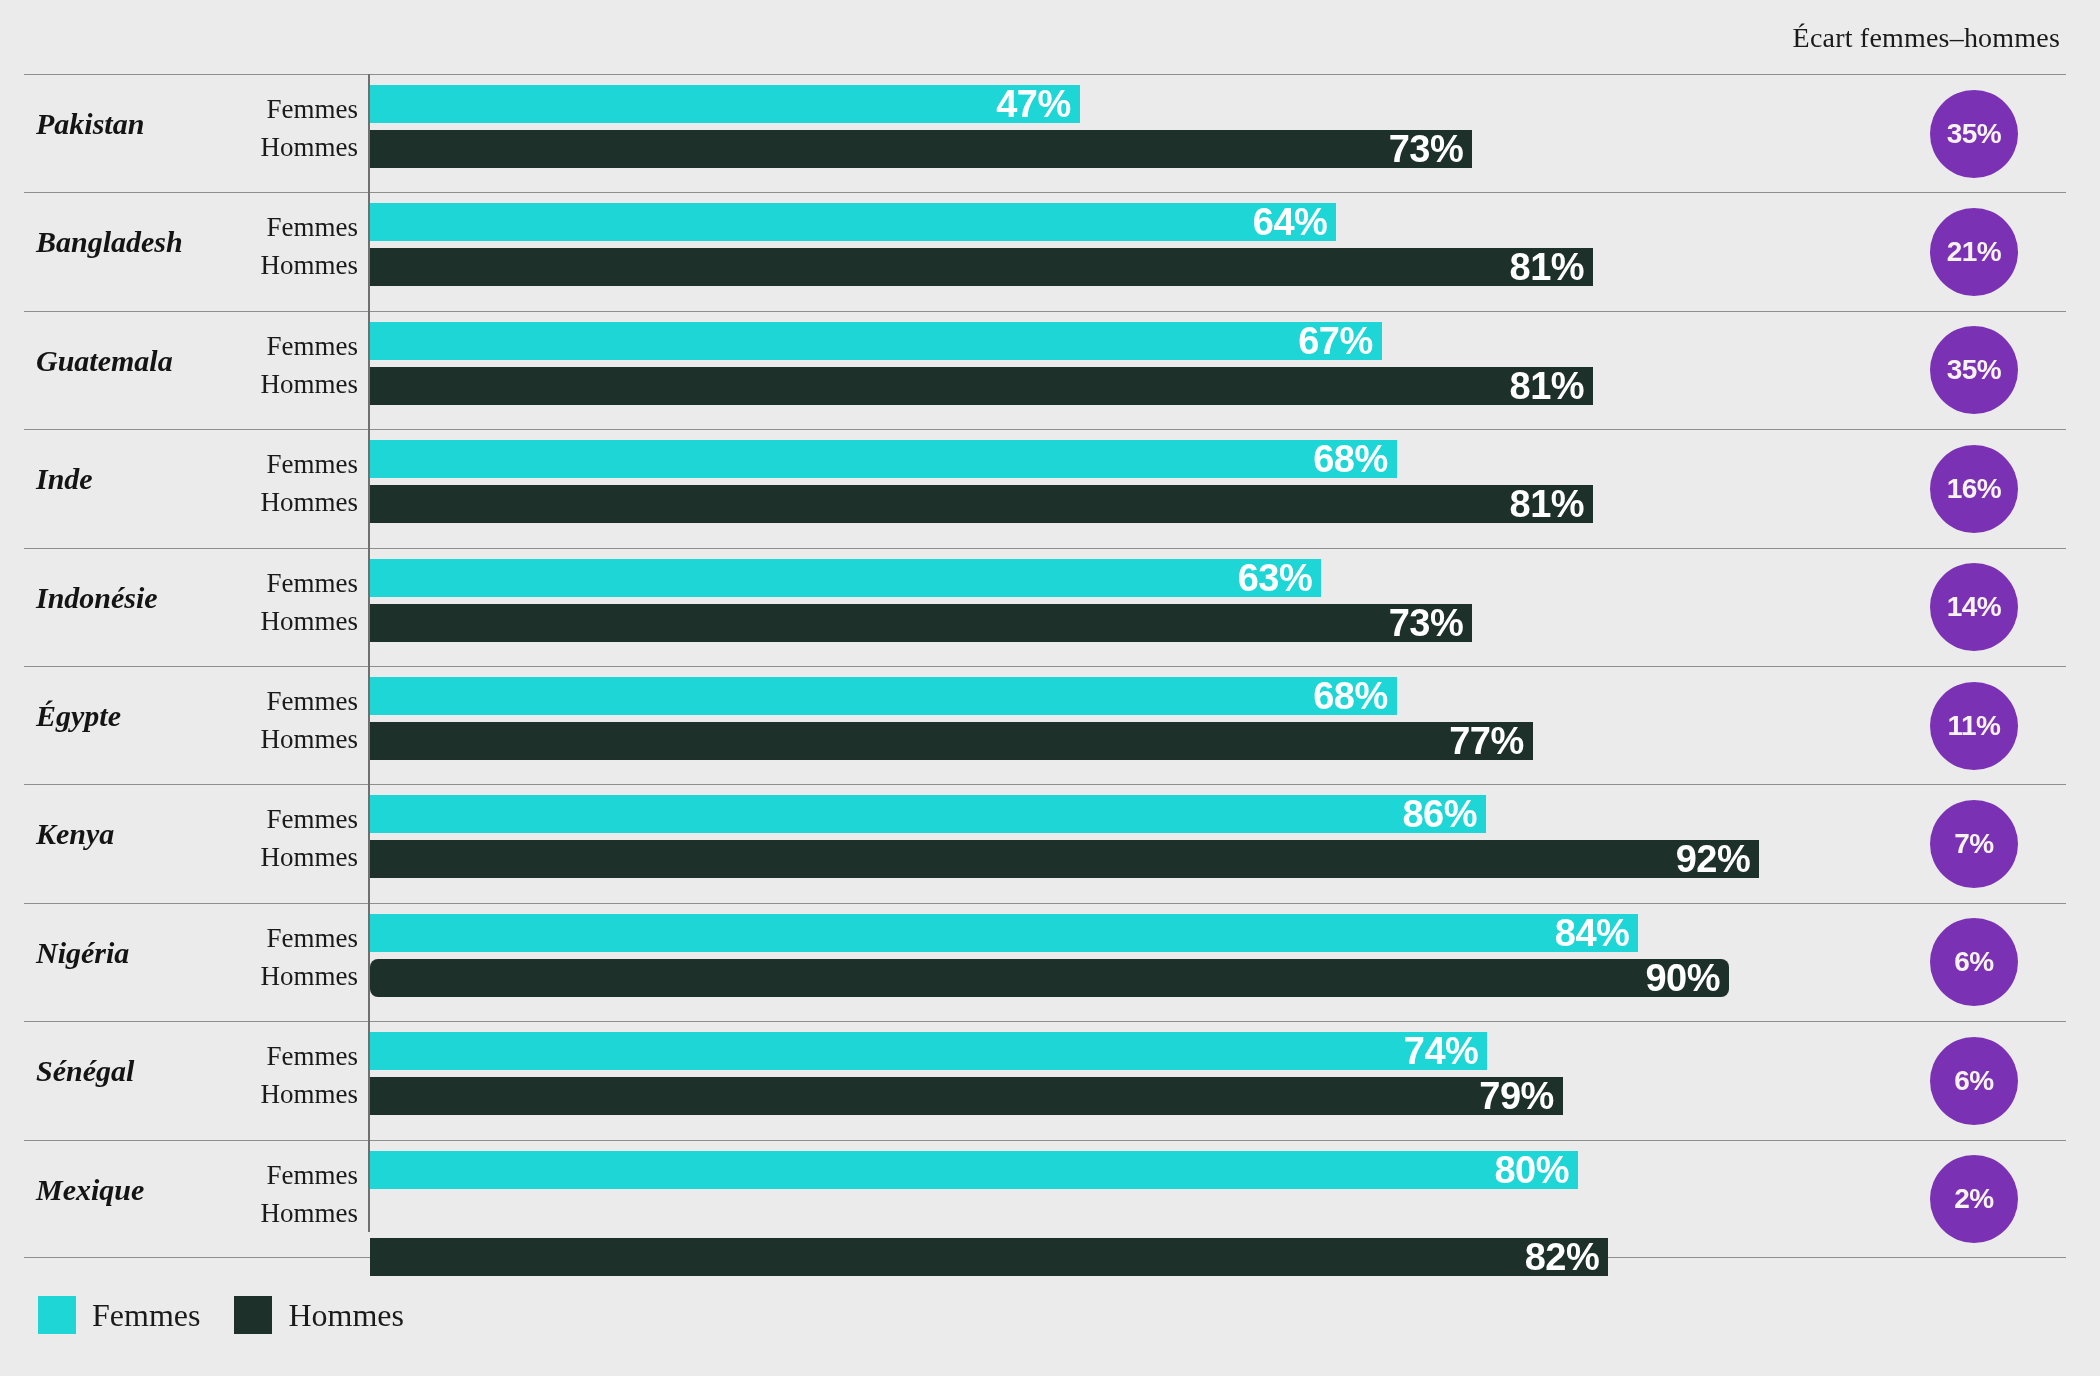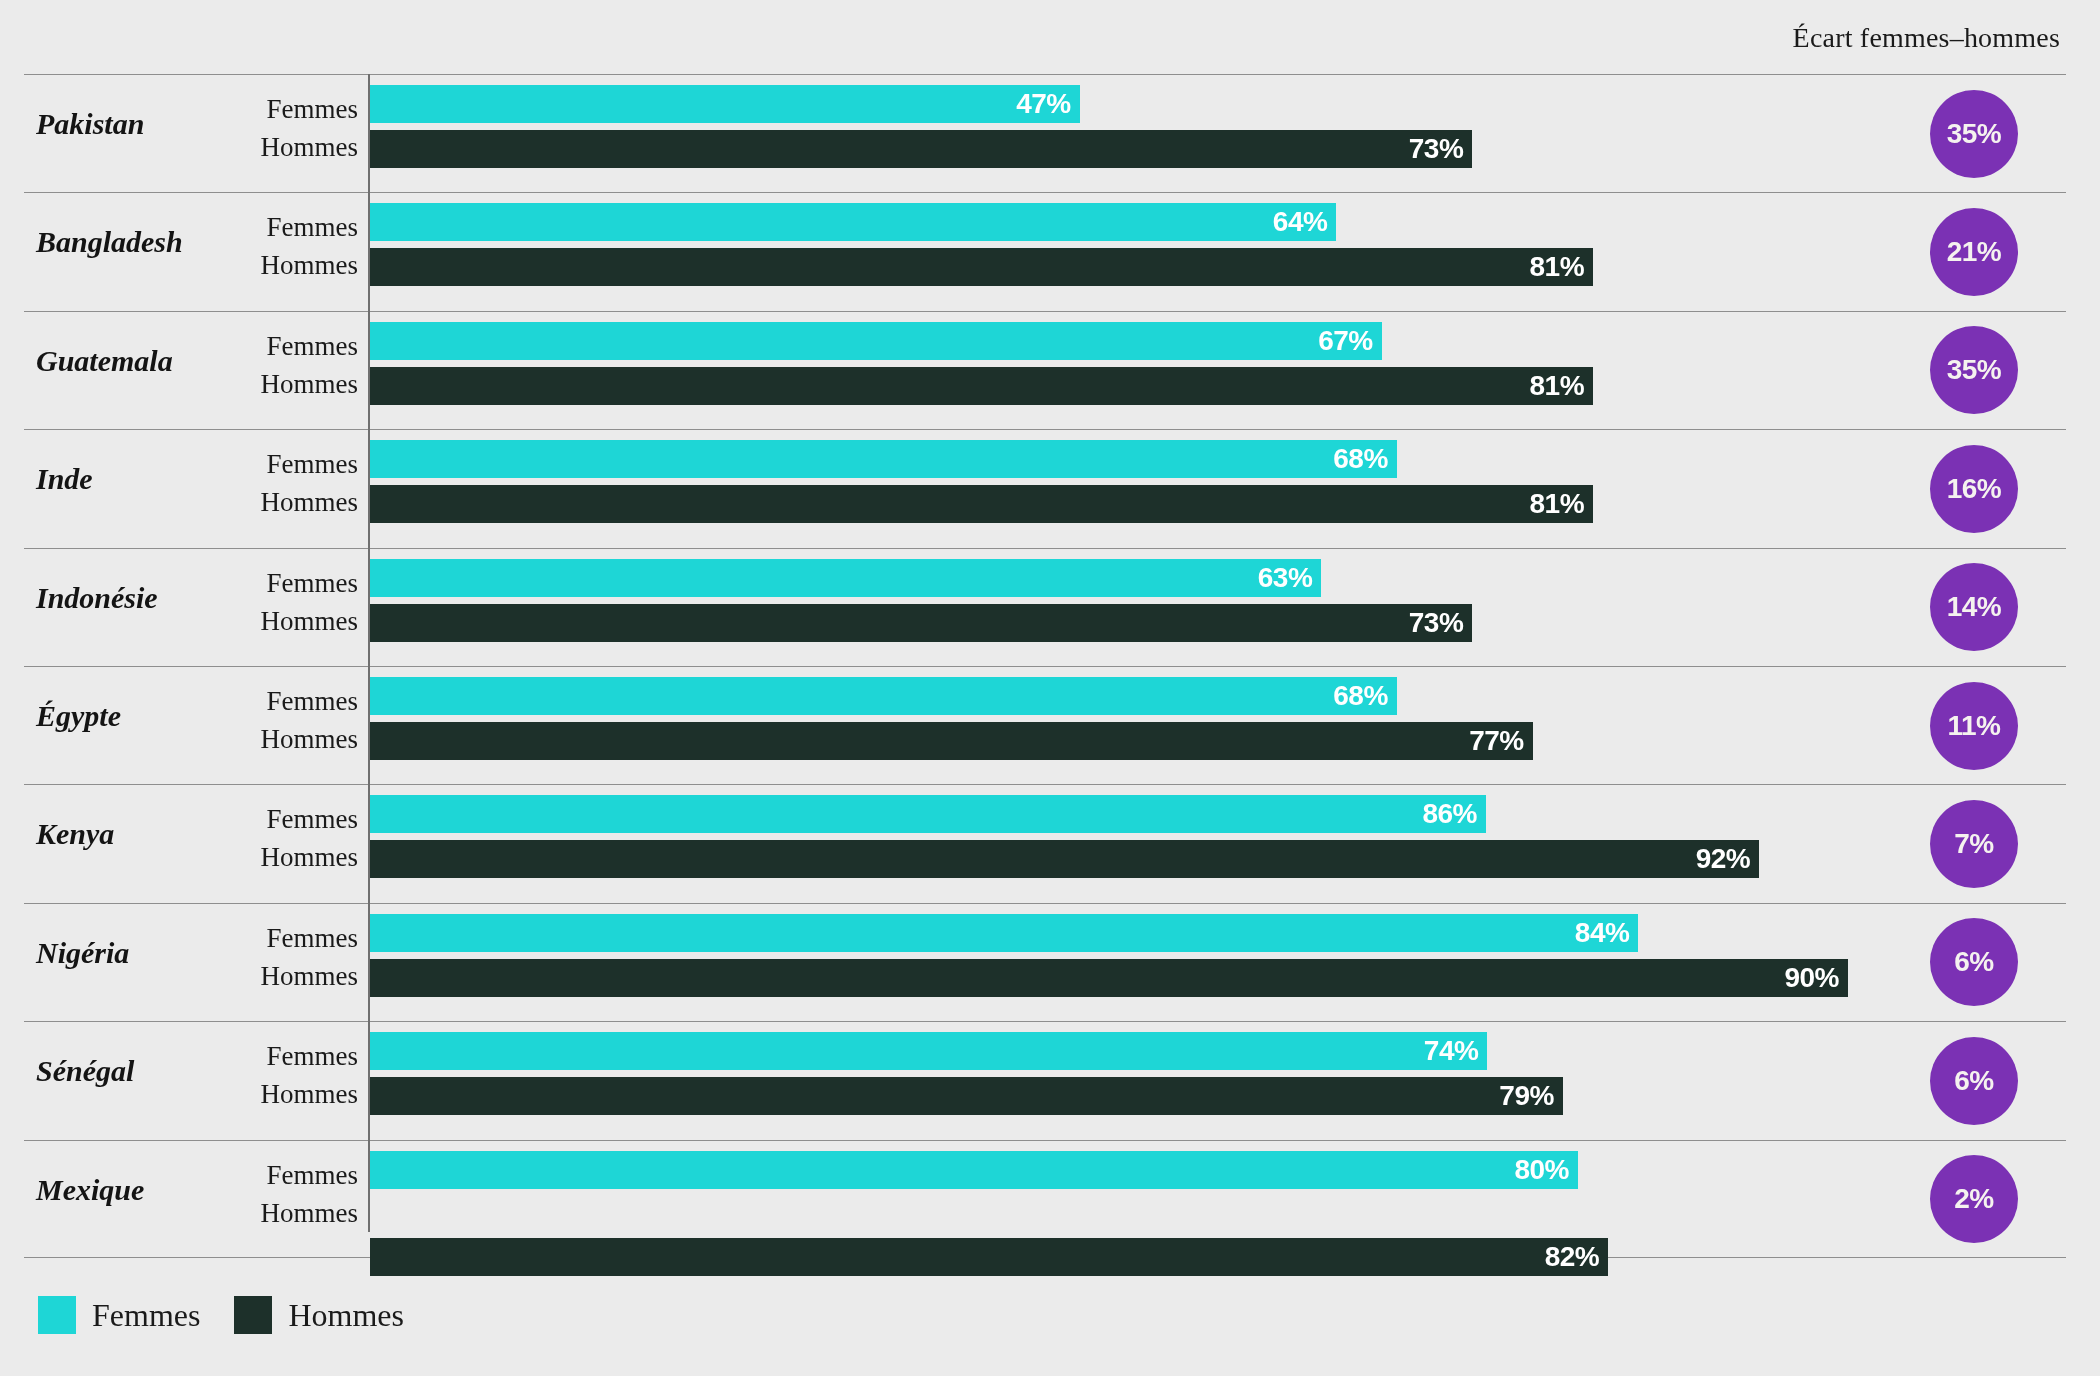--- a/index.html
+++ b/index.html
@@ -123,21 +123,21 @@
   .bar.femmes {
     top: 10px;
     background: #1ed6d6;
   }
   .bar.hommes {
     top: 55px;
     background: #1d302a;
   }
   .barvalue {
     font-family: "Liberation Sans Narrow", "Liberation Sans", sans-serif;
-    font-size: 28px;
+    font-size: 38px;
     font-weight: bold;
     color: #ffffff;
     letter-spacing: -0.5px;
     line-height: 1;
     white-space: nowrap;
   }
 
   
   .gapcell {
     position: absolute;
@@ -346,21 +346,21 @@
       <div class="row">
         <div class="country">Nigéria</div>
         <div class="serieslabels">
           <div class="serieslabel femmes">Femmes</div>
           <div class="serieslabel hommes">Hommes</div>
         </div>
         <div class="plot">
           <div class="bar femmes" style="width: 1268.4px;">
             <span class="barvalue">84%</span>
           </div>
-          <div class="bar hommes" style="width: 1478px;">
+          <div class="bar hommes" style="width: 1359px; border-radius: 8px;">
             <span class="barvalue">90%</span>
           </div>
         </div>
         <div class="gapcell">
           <div class="gapcircle">
             <span class="gapvalue">6%</span>
           </div>
         </div>
       </div>
       <div class="row">

